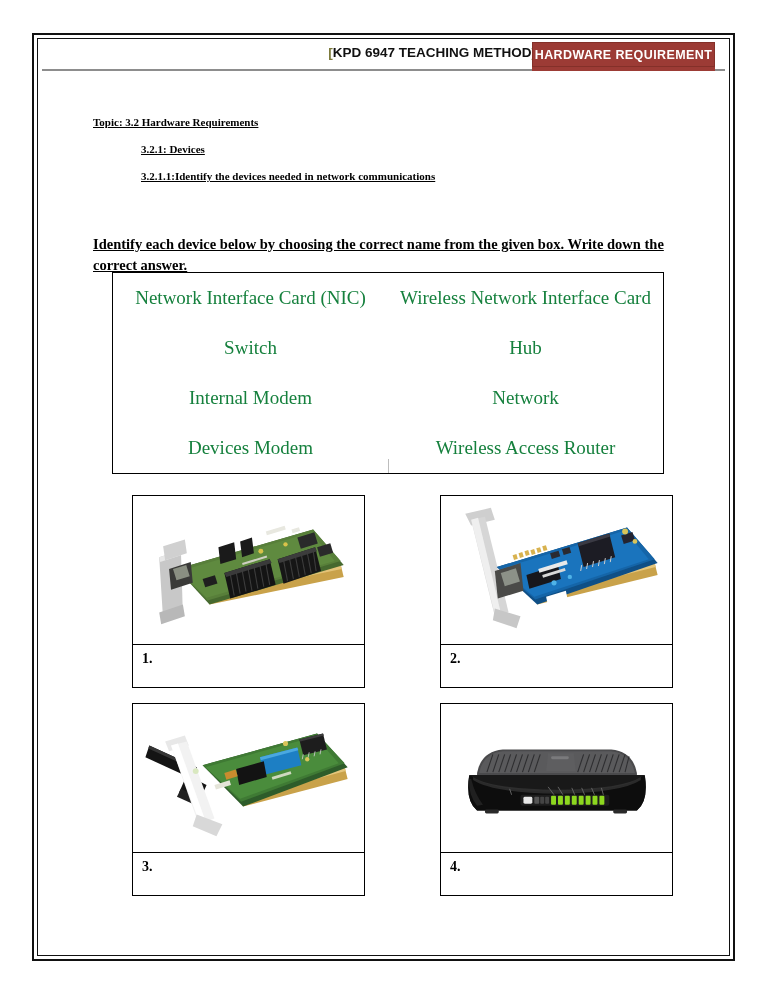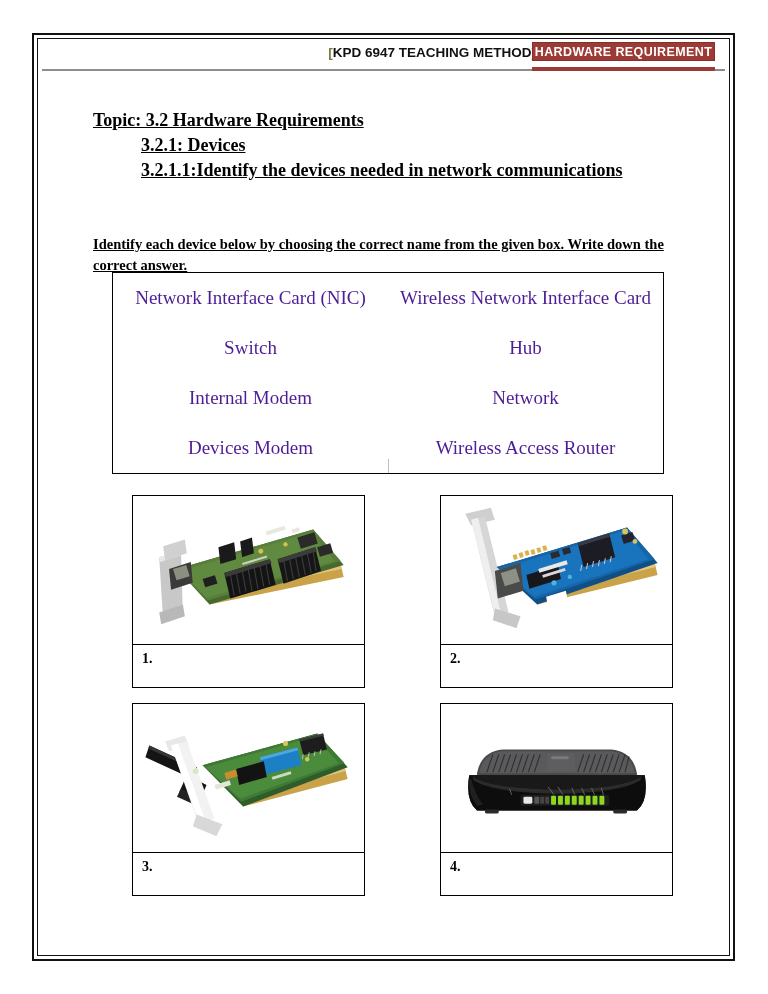--- a/index.html
+++ b/index.html
@@ -46,21 +46,21 @@
     font-weight:bold;
     font-size:13.5px;
     letter-spacing:0px;
     white-space:nowrap;
     color:#111;
   }
   .header-title .brk{ color:#7c7a3a; font-weight:bold; }
   .header-badge{
     position:absolute;
     right:12px;top:2px;
-    width:183px;height:19px;
+    width:183px;height:25px;
     background:#9c3b35;
     border:1px solid #843029;
     box-sizing:border-box;
     display:flex;align-items:center;justify-content:center;
   }
   .header-badge span{
     font-family:"Liberation Sans", sans-serif;
     font-weight:bold;
     font-size:12.5px;
     color:#ffffff;
@@ -82,21 +82,21 @@
 
   
   .topic-block{
     position:absolute;
     left:53px;top:68px;
     width:620px;
   }
   .topic-line{
     font-family:"Liberation Serif", serif;
     font-weight:bold;
-    font-size:18px;
+    font-size:11px;
     line-height:25px;
     text-decoration:underline;
     display:inline-block;
     white-space:nowrap;
   }
   .topic-row{ line-height:25px; }
   .indent-1{ padding-left:48px; }
 
   
   .instruction{
@@ -123,21 +123,21 @@
     display:grid;
     grid-template-columns:1fr 1fr;
     grid-template-rows:repeat(4,1fr);
     align-items:center;
   }
   .wb-cell{
     font-family:"Liberation Serif", serif;
     font-size:19px;
     text-align:center;
     white-space:nowrap;
-    color:#4c1d95;
+    color:#15803d;
   }
   .wb-divider{
     position:absolute;
     left:50%;bottom:0;
     width:1px;height:14px;
     background:#bdbdbd;
   }
 
   
   .qgrid{

